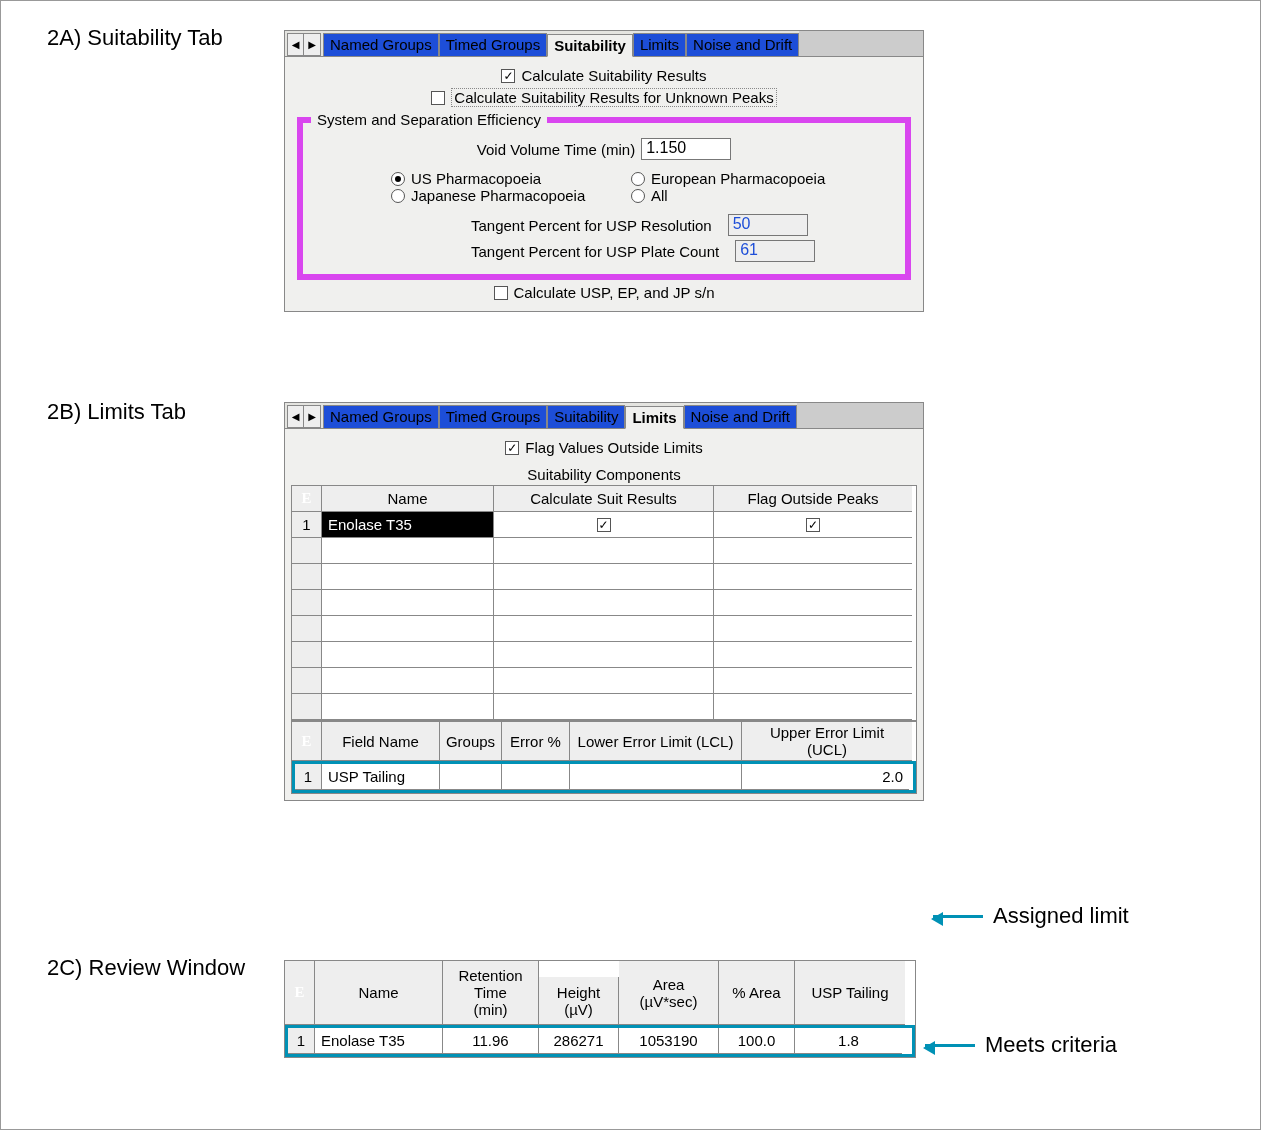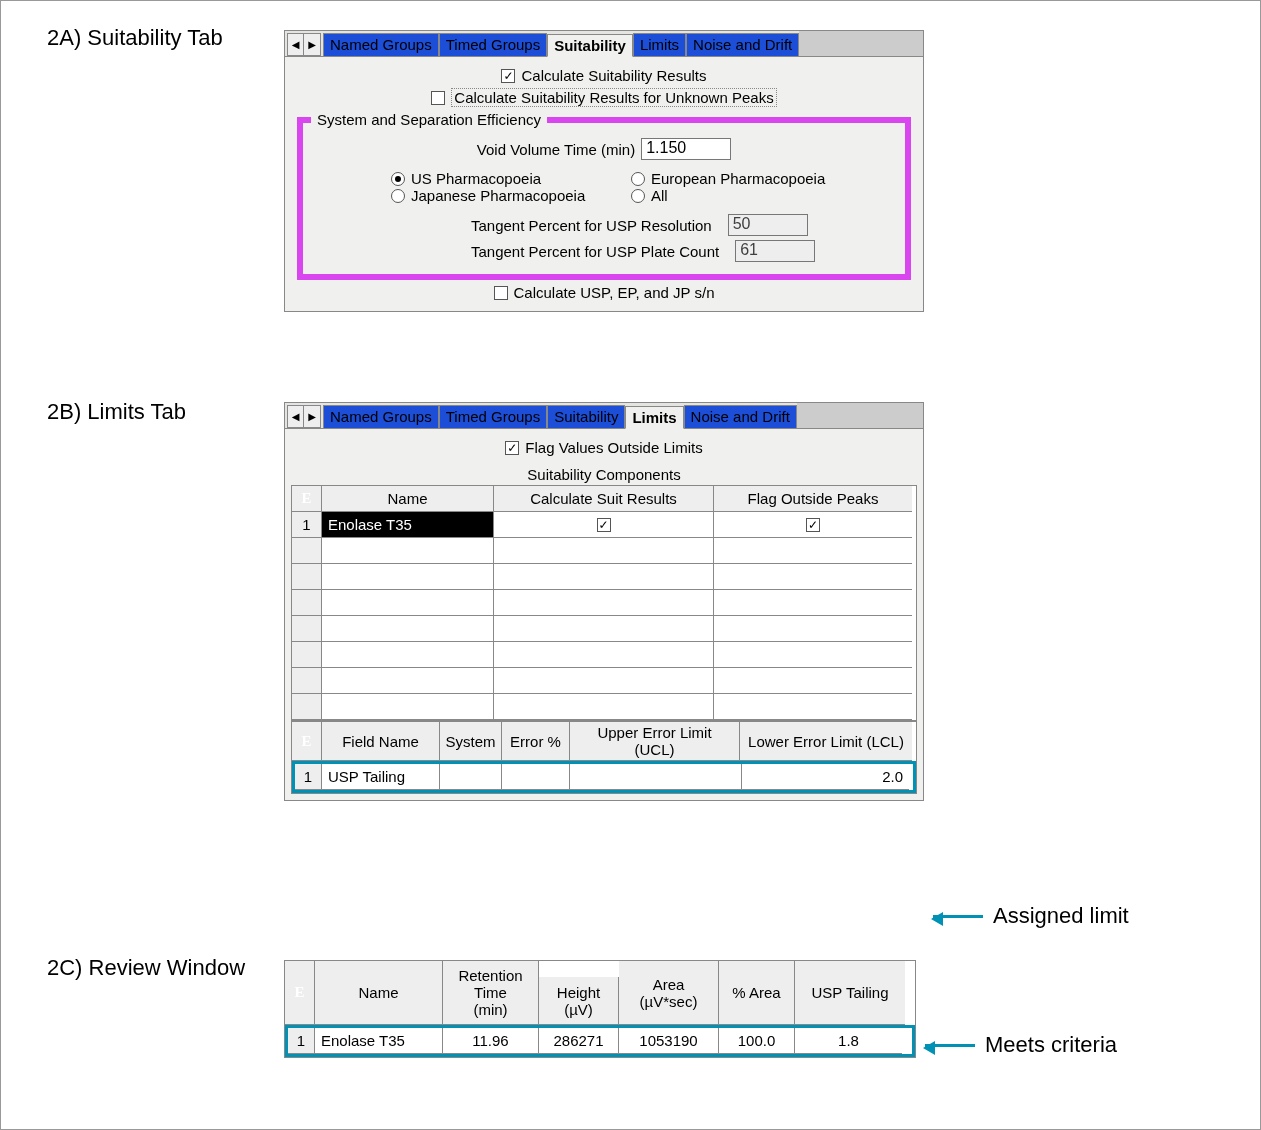--- a/index.html
+++ b/index.html
@@ -108,21 +108,21 @@
     font-size: 15px;
   }
   .form-row.right { justify-content: flex-start; padding-left: 160px; gap: 16px; }
   .text-input {
     border: 1px solid #777;
     background: #fff;
     padding: 0 4px;
     height: 22px;
     font-size: 16px;
   }
-  .text-input.readonly { background: #eee; color: #404040; }
+  .text-input.readonly { background: #eee; color: #1d4ed8; }
   .radio-grid {
     display: grid;
     grid-template-columns: 240px 240px;
     margin: 10px 0 10px 80px;
     font-size: 15px;
   }
   .radio-item { display: flex; align-items: center; gap: 6px; }
   .radio {
     width: 14px; height: 14px;
     border: 1px solid #555;
@@ -339,24 +339,24 @@
             <div class="grid-cell" style="width:220px;"></div>
             <div class="grid-cell" style="width:198px;"></div>
           </div>
       </div>
 
 
       <div class="grid-table">
         <div class="grid-row grid-header">
           <div class="grid-cell corner">E</div>
           <div class="grid-cell" style="width:118px;">Field Name</div>
-          <div class="grid-cell" style="width:62px;">System</div>
+          <div class="grid-cell" style="width:62px;">Groups</div>
           <div class="grid-cell" style="width:68px;">Error %</div>
+          <div class="grid-cell" style="width:172px;">Lower Error Limit (LCL)</div>
           <div class="grid-cell" style="width:170px;">Upper Error Limit (UCL)</div>
-          <div class="grid-cell" style="width:172px;">Lower Error Limit (LCL)</div>
         </div>
         <div class="highlight-box">
           <div class="grid-row">
             <div class="grid-cell rowhead" style="width:27px;">1</div>
             <div class="grid-cell" style="width:118px;">USP Tailing</div>
             <div class="grid-cell" style="width:62px;"></div>
             <div class="grid-cell" style="width:68px;"></div>
             <div class="grid-cell" style="width:172px;"></div>
             <div class="grid-cell" style="width:167px; justify-content:flex-end;">2.0</div>
           </div>

